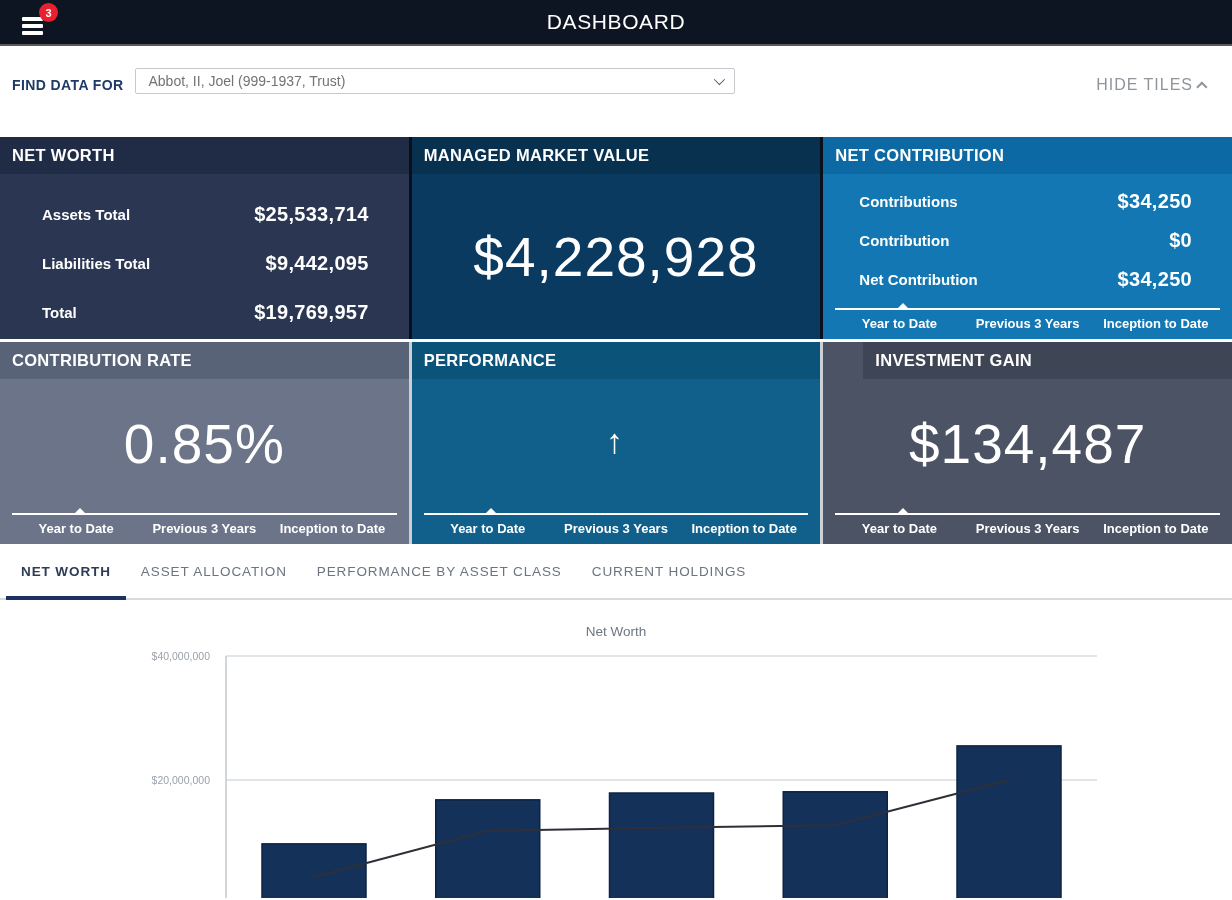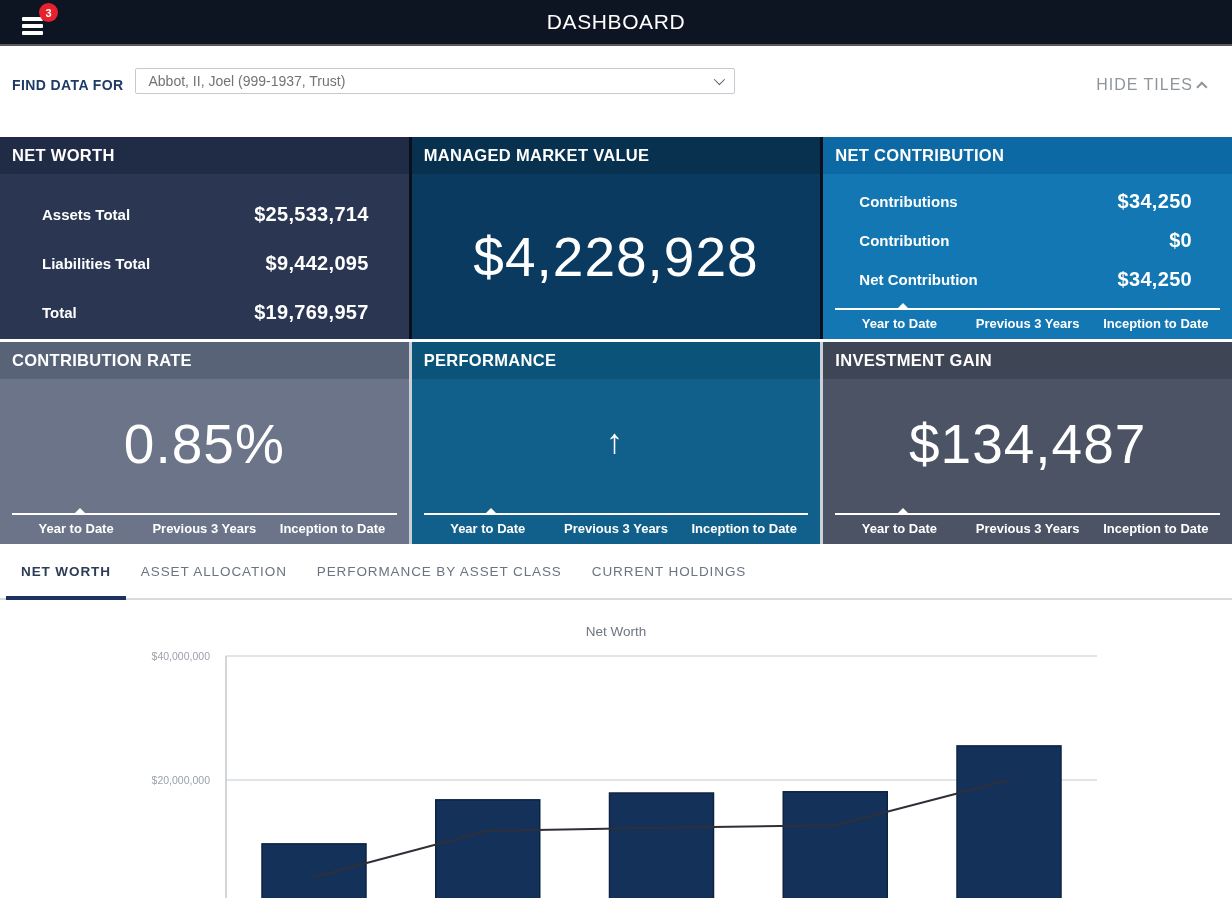--- a/index.html
+++ b/index.html
@@ -39,21 +39,21 @@
   .tile-row.row1 { background: #0a0f1b; }
   .tile-row.row2 { background: #ccd1d7; margin-top: 3px; }
   .tile { position: relative; overflow: hidden; }
   .tile-header { height: 37px; display: flex; align-items: center; padding: 0 12px; color: #fff; font-weight: bold; font-size: 16.5px; letter-spacing: 0.3px; }
 
   .t-networth { background: #2b3752; } .t-networth .tile-header { background: #202b46; }
   .t-mmv { background: #0b3a61; } .t-mmv .tile-header { background: #08304f; }
   .t-netcontrib { background: #1277b3; } .t-netcontrib .tile-header { background: #0d69a3; }
   .t-contribrate { background: #6b7488; } .t-contribrate .tile-header { background: #596378; }
   .t-performance { background: #10608b; } .t-performance .tile-header { background: #0c537a; }
-  .t-investgain { background: #4b5364; } .t-investgain .tile-header { background: #3e4554; }
+  .t-investgain { background: #4b5364; } .t-investgain .tile-header { background: #3e4554; margin-left: 40px; }
 
   .tile-rows { padding: 16px 40px 0 42px; }
   .tile-rows .stat-row { display: flex; justify-content: space-between; align-items: center; height: 49px; }
   .tile-rows .stat-label { color: #fff; font-size: 15px; font-weight: bold; }
   .tile-rows .stat-value { color: #fff; font-size: 20px; font-weight: bold; letter-spacing: 0.3px; }
 
   .tile-rows.compact { padding: 8px 40px 0 36px; }
   .tile-rows.compact .stat-row { height: 39px; }
 
   .tile-big {

